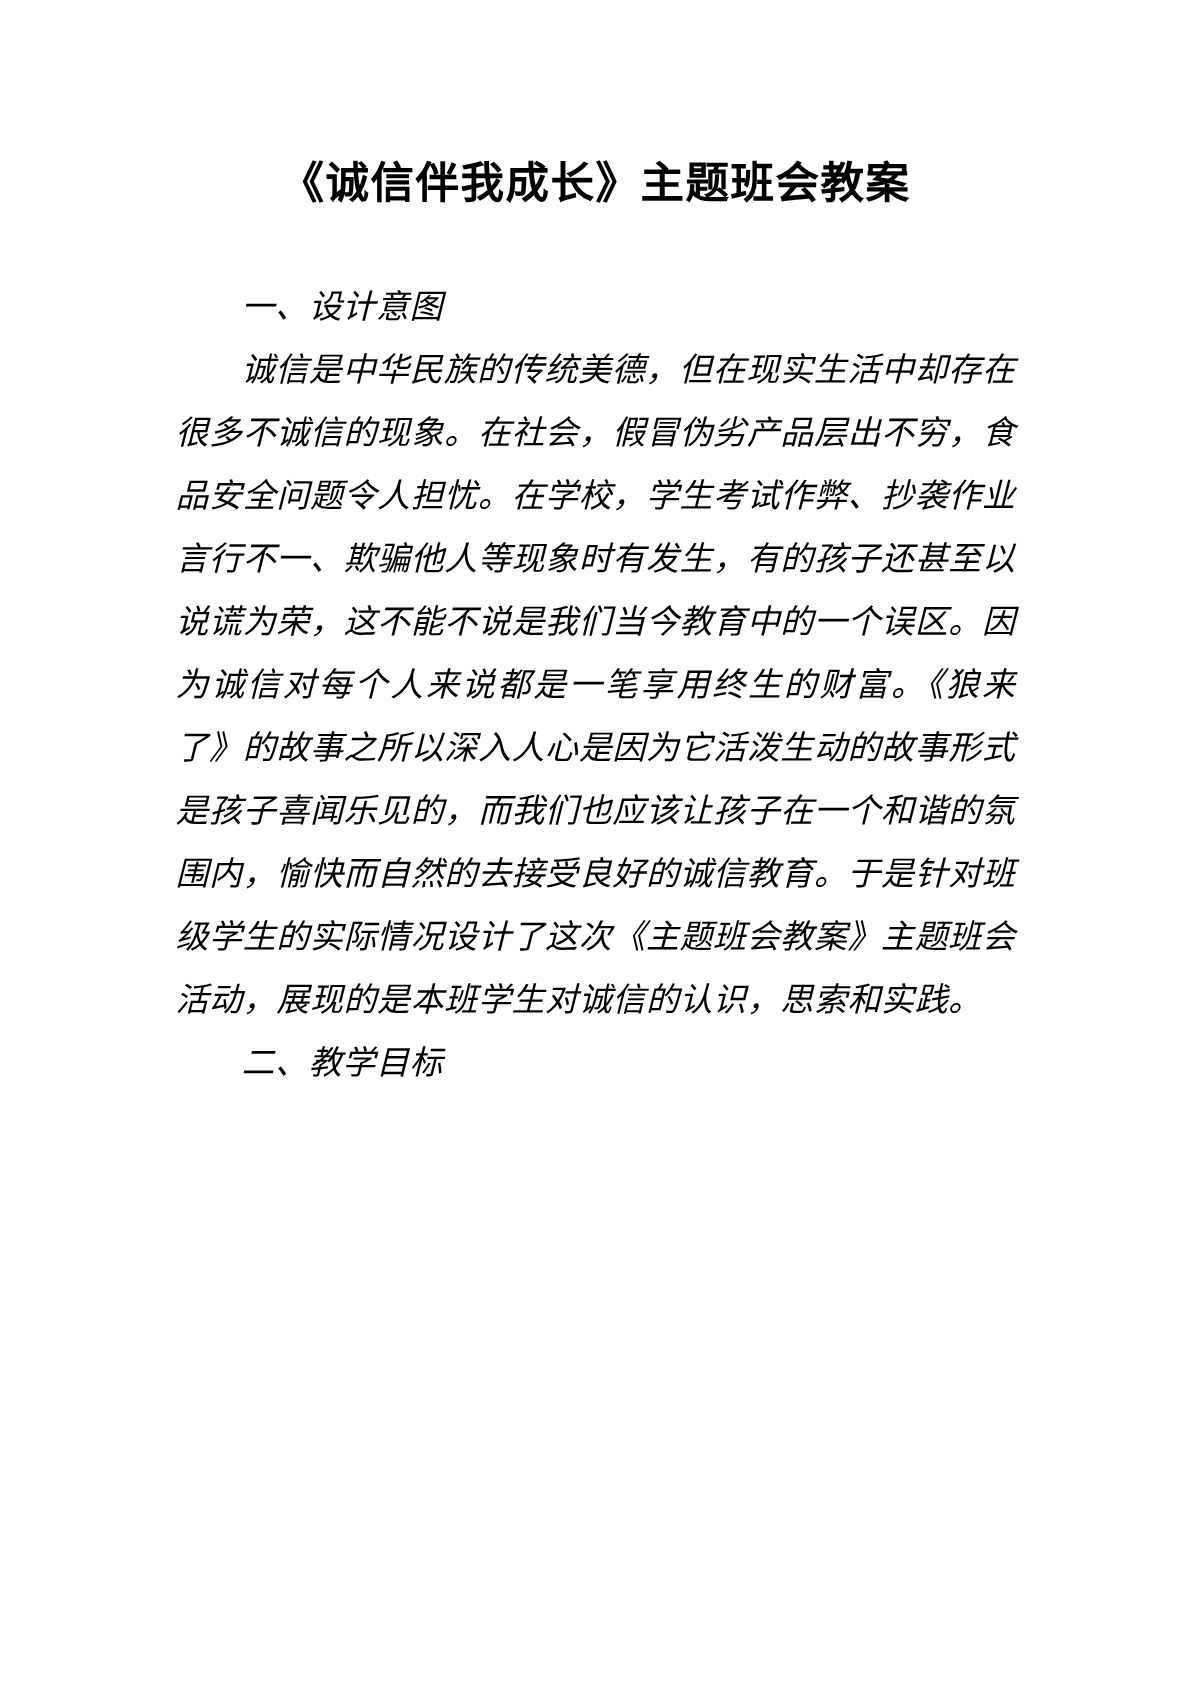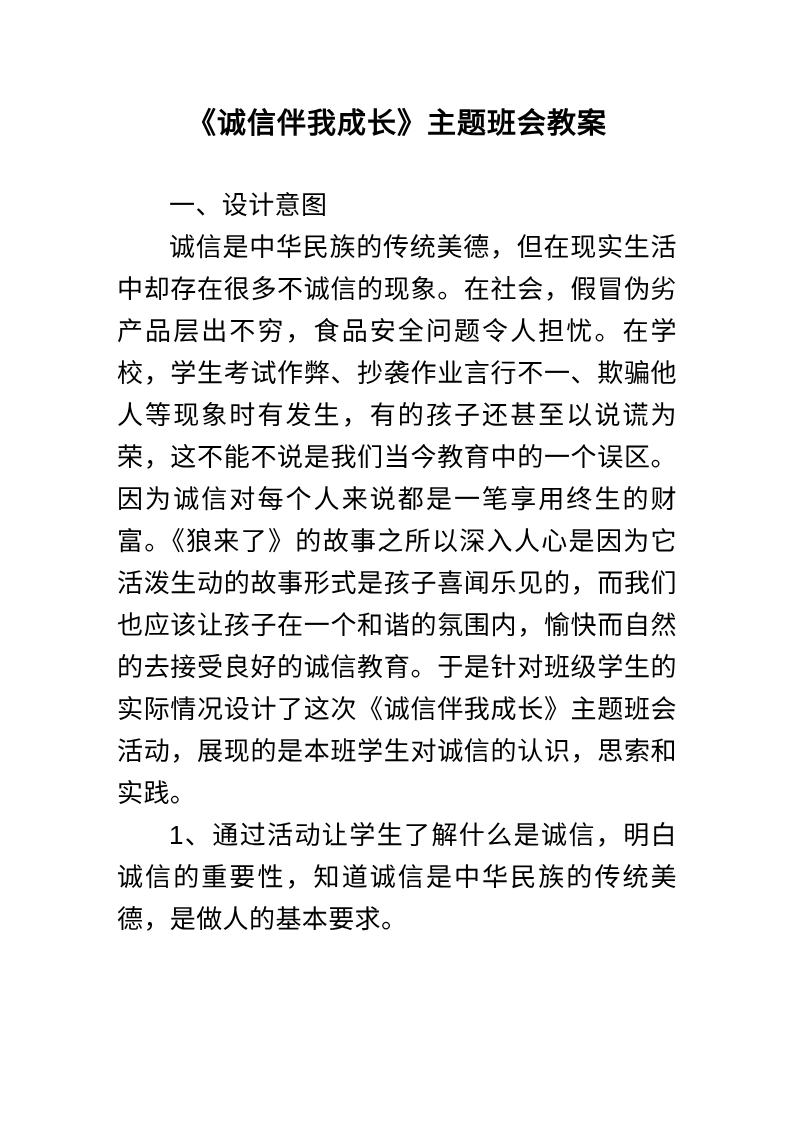--- a/index.html
+++ b/index.html
@@ -24,38 +24,39 @@
   .doc-title {
     margin: 0 0 37px 0;
     font-size: 29px;
     line-height: 48px;
     font-weight: 700;
     text-align: center;
     letter-spacing: 1px;
   }
   .doc-para {
     margin: 0;
-    font-size: 26px;
+    font-size: 22px;
     line-height: 42px;
     letter-spacing: 0.4px;
     text-align: justify;
     text-justify: inter-character;
     text-indent: 2em;
     word-break: break-all;
+    font-style: italic;
   }
 </style>
 </head>
 <body>
 
 <div class="page">
   <div class="content">
     <h1 class="doc-title">《诚信伴我成长》主题班会教案</h1>
 
     <p class="doc-para">一、设计意图</p>
 
-    <p class="doc-para">诚信是中华民族的传统美德，但在现实生活中却存在很多不诚信的现象。在社会，假冒伪劣产品层出不穷，食品安全问题令人担忧。在学校，学生考试作弊、抄袭作业言行不一、欺骗他人等现象时有发生，有的孩子还甚至以说谎为荣，这不能不说是我们当今教育中的一个误区。因为诚信对每个人来说都是一笔享用终生的财富。《狼来了》的故事之所以深入人心是因为它活泼生动的故事形式是孩子喜闻乐见的，而我们也应该让孩子在一个和谐的氛围内，愉快而自然的去接受良好的诚信教育。于是针对班级学生的实际情况设计了这次《诚信伴我成长》主题班会活动，展现的是本班学生对诚信的认识，思索和实践。</p>
+    <p class="doc-para">诚信是中华民族的传统美德，但在现实生活中却存在很多不诚信的现象。在社会，假冒伪劣产品层出不穷，食品安全问题令人担忧。在学校，学生考试作弊、抄袭作业言行不一、欺骗他人等现象时有发生，有的孩子还甚至以说谎为荣，这不能不说是我们当今教育中的一个误区。因为诚信对每个人来说都是一笔享用终生的财富。《狼来了》的故事之所以深入人心是因为它活泼生动的故事形式是孩子喜闻乐见的，而我们也应该让孩子在一个和谐的氛围内，愉快而自然的去接受良好的诚信教育。于是针对班级学生的实际情况设计了这次《主题班会教案》主题班会活动，展现的是本班学生对诚信的认识，思索和实践。</p>
 
+    <p class="doc-para">二、教学目标</p>
 
-    <p class="doc-para">1、通过活动让学生了解什么是诚信，明白诚信的重要性，知道诚信是中华民族的传统美德，是做人的基本要求。</p>
 
 
   </div>
 </div>
 
 </body></html>

